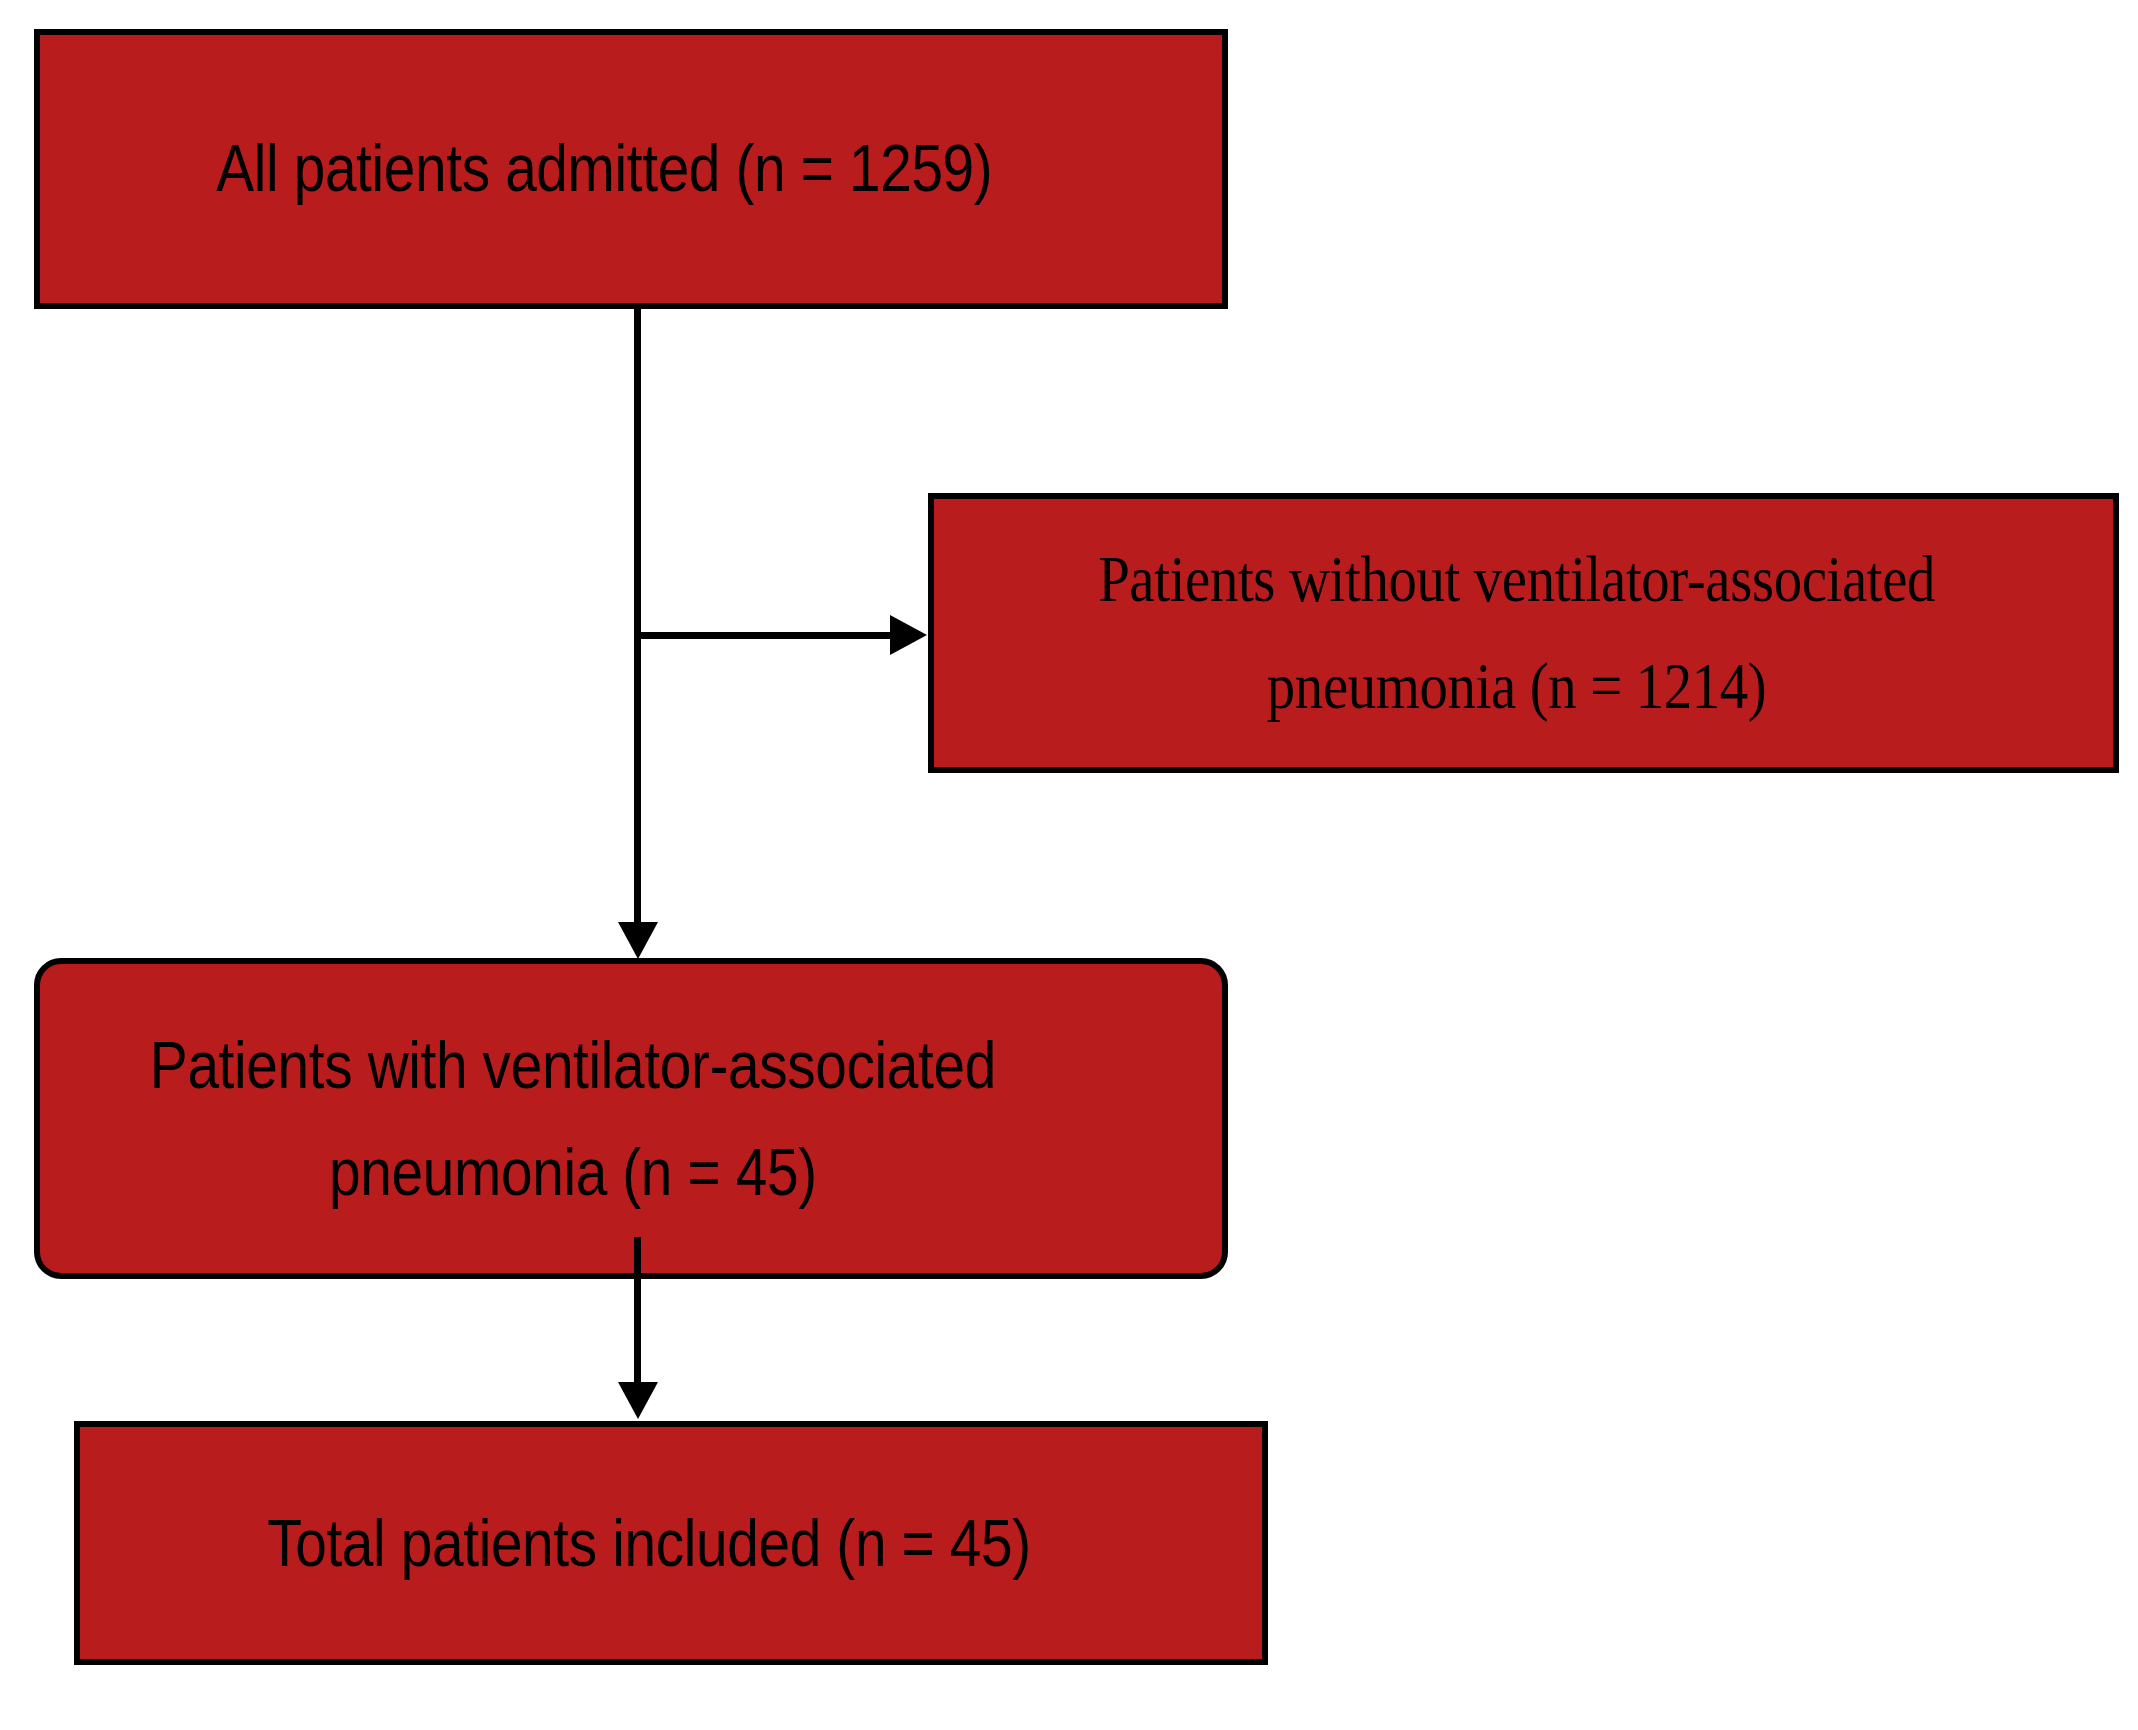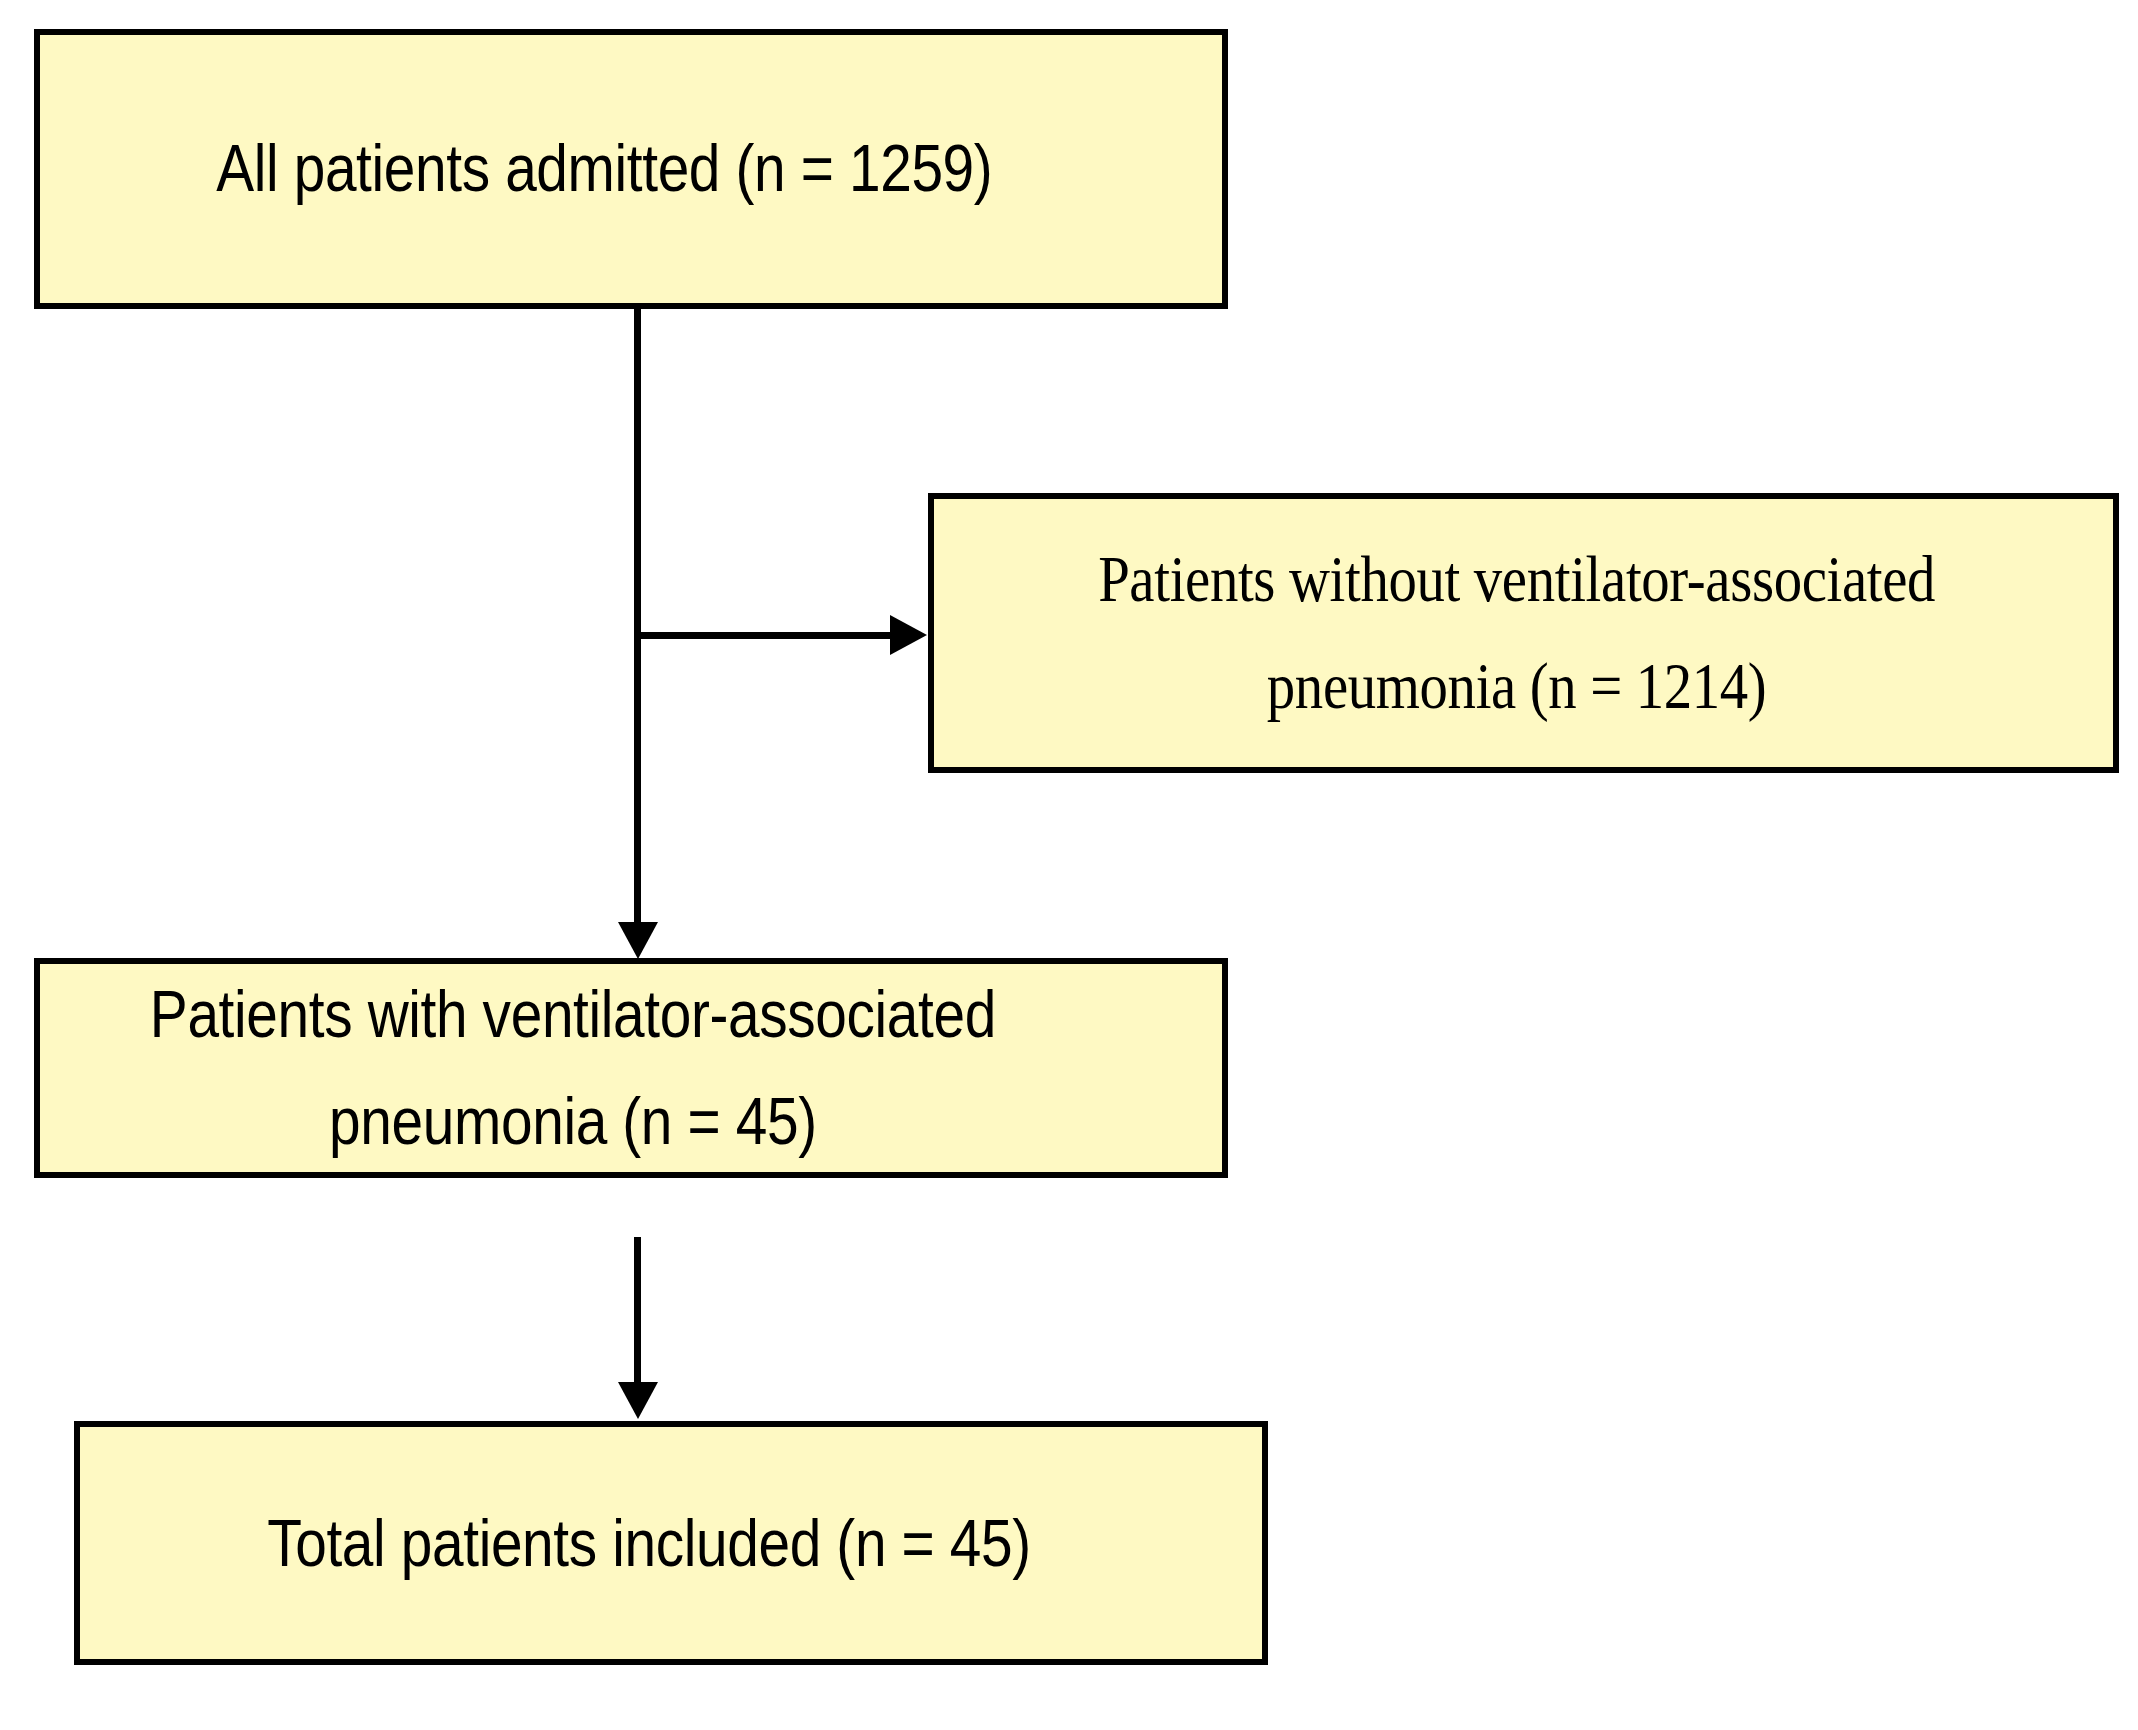--- a/index.html
+++ b/index.html
@@ -13,21 +13,21 @@
     height: 1731px;
     background: #ffffff;
     overflow: hidden;
     font-family: "Liberation Sans", "DejaVu Sans", sans-serif;
   }
 
   
   .flow-box {
     position: absolute;
     box-sizing: border-box;
-    background: #fef9c3;
+    background: #b91c1c;
     border: 6.2px solid #000000;
     display: flex;
     align-items: center;
     justify-content: center;
   }
   .box-text {
     color: #000000;
     font-size: 66px;
     line-height: 1.62;
     font-weight: 400;
@@ -35,21 +35,21 @@
     letter-spacing: -0.4px;
     transform: scaleX(0.86);
     transform-origin: center center;
     white-space: pre-line;
     padding: 0 16px;
   }
 
   
   #box-all-patients      { left: 34px;   top: 28.5px;   width: 1194px; height: 280px; }
   #box-without-vap       { left: 928px; top: 493px;  width: 1191px; height: 280px; font-family: Liberation Serif, serif; }
-  #box-with-vap          { left: 34px;   top: 958px; width: 1194px; height: 220px; }
+  #box-with-vap          { left: 34px;   top: 958px; width: 1194px; height: 321px; border-radius: 27px; }
   #box-total-included    { left: 34px;   top: 1421px; width: 1194px; height: 244px; margin-left: 40px; }
 
   
   #box-all-patients   .box-text { margin-right: 53px; }
   #box-with-vap       .box-text { margin-right: 116px; }
   #box-total-included .box-text { margin-right: 45px; }
   #box-without-vap    .box-text { margin-right: 14.3px; }
 
   
   .conn-v {

